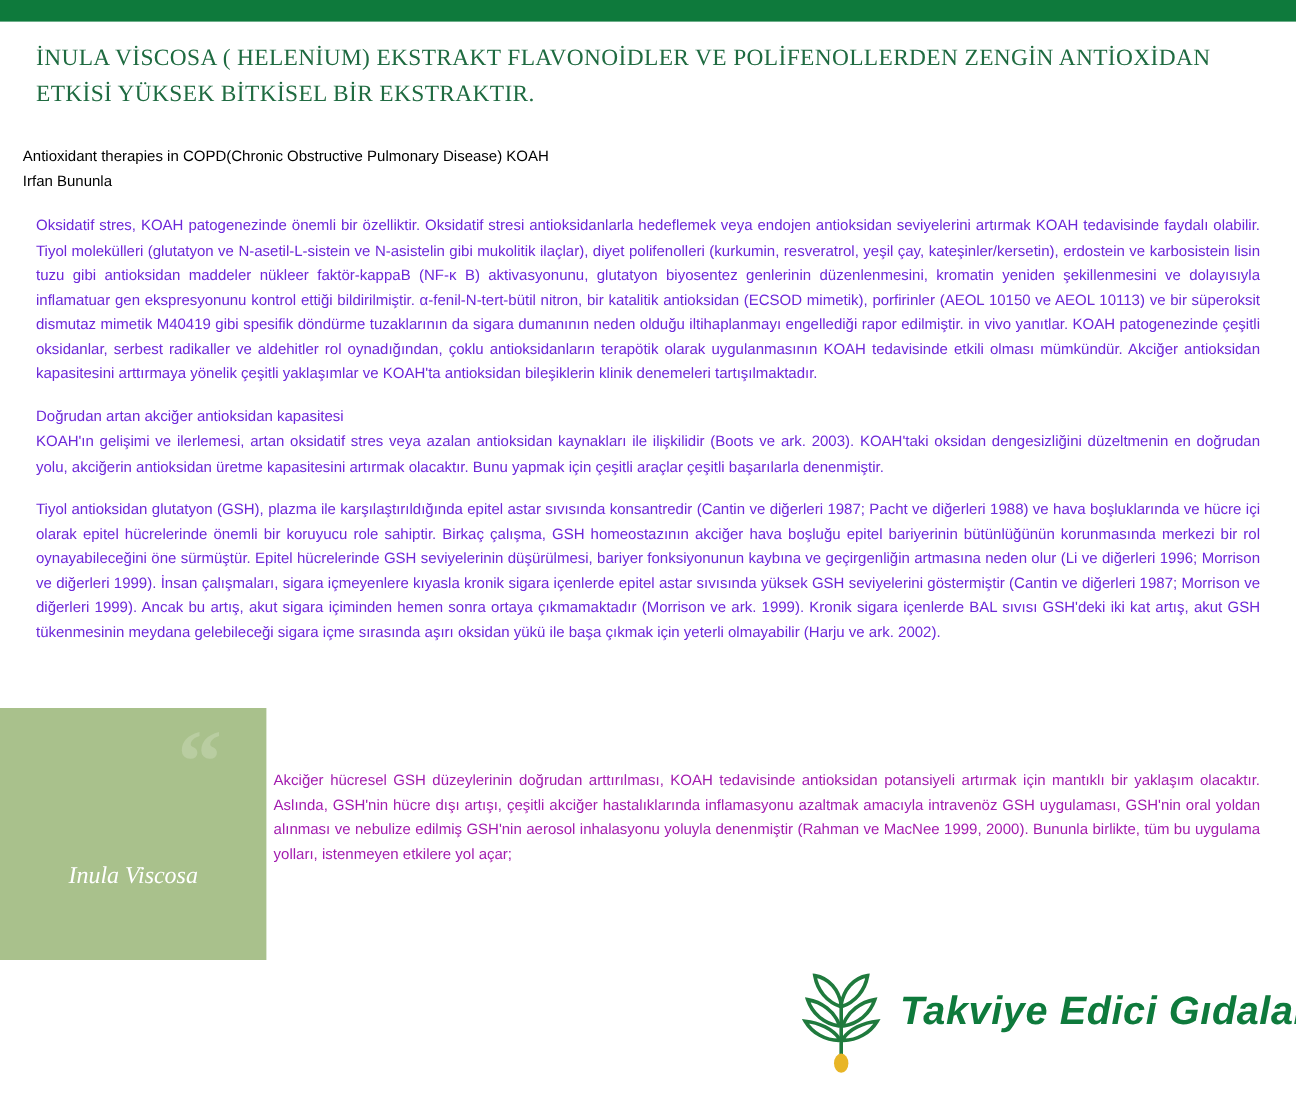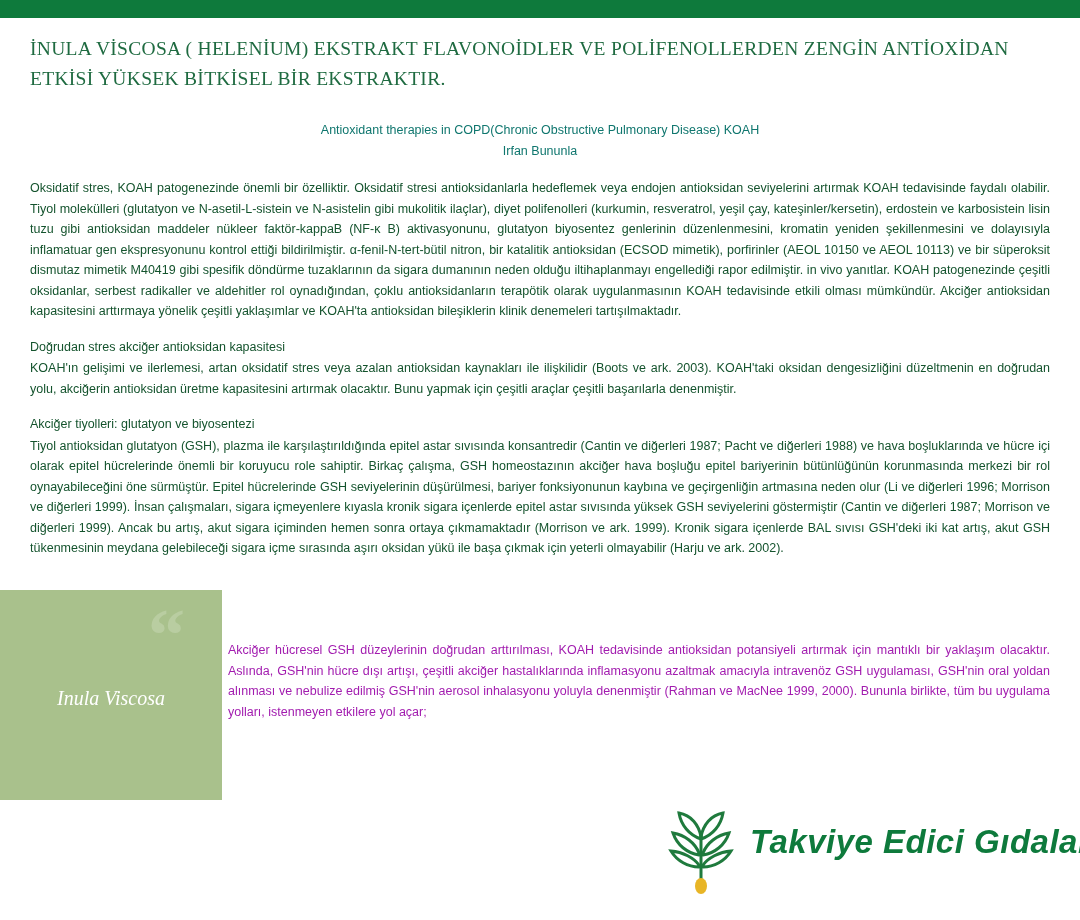--- a/index.html
+++ b/index.html
@@ -34,36 +34,35 @@
     width: 1020px;
     font-family: "Liberation Serif", serif;
     font-size: 19.5px;
     line-height: 30px;
     letter-spacing: 0.3px;
     color: #1f6b41;
     font-weight: normal;
   }
   .meta {
     position: absolute;
-    left: 30px;
+    left: 19px;
     top: 120px;
     width: 1020px;
     font-size: 12.5px;
     line-height: 21px;
-    color: #0f766e;
-    text-align: center;
+    color: #000000;
   }
   .body-col {
     position: absolute;
     left: 30px;
     top: 178px;
     width: 1020px;
     font-size: 12.5px;
     line-height: 20.5px;
-    color: #14532d;
+    color: #6d28d9;
     text-align: justify;
   }
   .body-col p {
     margin: 0 0 15px 0;
     text-align: justify;
   }
   .body-col p.sub {
     text-align: left;
     margin-bottom: 1px;
   }
@@ -85,21 +84,21 @@
     font-family: "Liberation Serif", serif;
     font-size: 74px;
     line-height: 74px;
     color: #b9cda1;
     font-weight: bold;
     letter-spacing: -2px;
   }
   .quote-text {
     position: absolute;
     left: 0;
-    top: 681px;
+    top: 713px;
     width: 222px;
     text-align: center;
     font-family: "Liberation Serif", serif;
     font-style: italic;
     font-size: 20px;
     line-height: 34px;
     color: #ffffff;
   }
   .last-para {
     position: absolute;
@@ -147,23 +146,22 @@
 
   <div class="title">İNULA VİSCOSA ( HELENİUM) EKSTRAKT FLAVONOİDLER VE POLİFENOLLERDEN ZENGİN ANTİOXİDAN ETKİSİ YÜKSEK BİTKİSEL BİR EKSTRAKTIR.</div>
 
   <div class="meta">
     <div>Antioxidant therapies in COPD(Chronic Obstructive Pulmonary Disease) KOAH</div>
     <div>Irfan Bununla</div>
   </div>
 
   <div class="body-col">
     <p>Oksidatif stres, KOAH patogenezinde önemli bir özelliktir. Oksidatif stresi antioksidanlarla hedeflemek veya endojen antioksidan seviyelerini artırmak KOAH tedavisinde faydalı olabilir. Tiyol molekülleri (glutatyon ve N-asetil-L-sistein ve N-asistelin gibi mukolitik ilaçlar), diyet polifenolleri (kurkumin, resveratrol, yeşil çay, kateşinler/kersetin), erdostein ve karbosistein lisin tuzu gibi antioksidan maddeler nükleer faktör-kappaB (NF-κ B) aktivasyonunu, glutatyon biyosentez genlerinin düzenlenmesini, kromatin yeniden şekillenmesini ve dolayısıyla inflamatuar gen ekspresyonunu kontrol ettiği bildirilmiştir. α-fenil-N-tert-bütil nitron, bir katalitik antioksidan (ECSOD mimetik), porfirinler (AEOL 10150 ve AEOL 10113) ve bir süperoksit dismutaz mimetik M40419 gibi spesifik döndürme tuzaklarının da sigara dumanının neden olduğu iltihaplanmayı engellediği rapor edilmiştir. in vivo yanıtlar. KOAH patogenezinde çeşitli oksidanlar, serbest radikaller ve aldehitler rol oynadığından, çoklu antioksidanların terapötik olarak uygulanmasının KOAH tedavisinde etkili olması mümkündür. Akciğer antioksidan kapasitesini arttırmaya yönelik çeşitli yaklaşımlar ve KOAH'ta antioksidan bileşiklerin klinik denemeleri tartışılmaktadır.</p>
-    <p class="sub">Doğrudan stres akciğer antioksidan kapasitesi</p>
+    <p class="sub">Doğrudan artan akciğer antioksidan kapasitesi</p>
     <p class="tight">KOAH'ın gelişimi ve ilerlemesi, artan oksidatif stres veya azalan antioksidan kaynakları ile ilişkilidir (Boots ve ark. 2003). KOAH'taki oksidan dengesizliğini düzeltmenin en doğrudan yolu, akciğerin antioksidan üretme kapasitesini artırmak olacaktır. Bunu yapmak için çeşitli araçlar çeşitli başarılarla denenmiştir.</p>
-    <p class="sub">Akciğer tiyolleri: glutatyon ve biyosentezi</p>
     <p class="tight">Tiyol antioksidan glutatyon (GSH), plazma ile karşılaştırıldığında epitel astar sıvısında konsantredir (Cantin ve diğerleri 1987; Pacht ve diğerleri 1988) ve hava boşluklarında ve hücre içi olarak epitel hücrelerinde önemli bir koruyucu role sahiptir. Birkaç çalışma, GSH homeostazının akciğer hava boşluğu epitel bariyerinin bütünlüğünün korunmasında merkezi bir rol oynayabileceğini öne sürmüştür. Epitel hücrelerinde GSH seviyelerinin düşürülmesi, bariyer fonksiyonunun kaybına ve geçirgenliğin artmasına neden olur (Li ve diğerleri 1996; Morrison ve diğerleri 1999). İnsan çalışmaları, sigara içmeyenlere kıyasla kronik sigara içenlerde epitel astar sıvısında yüksek GSH seviyelerini göstermiştir (Cantin ve diğerleri 1987; Morrison ve diğerleri 1999). Ancak bu artış, akut sigara içiminden hemen sonra ortaya çıkmamaktadır (Morrison ve ark. 1999). Kronik sigara içenlerde BAL sıvısı GSH'deki iki kat artış, akut GSH tükenmesinin meydana gelebileceği sigara içme sırasında aşırı oksidan yükü ile başa çıkmak için yeterli olmayabilir (Harju ve ark. 2002).</p>
   </div>
 
   <div class="quote-card"></div>
   <div class="quote-mark">“</div>
   <div class="quote-text">
     <div>Inula Viscosa</div>
   </div>
 
   <div class="last-para">Akciğer hücresel GSH düzeylerinin doğrudan arttırılması, KOAH tedavisinde antioksidan potansiyeli artırmak için mantıklı bir yaklaşım olacaktır. Aslında, GSH'nin hücre dışı artışı, çeşitli akciğer hastalıklarında inflamasyonu azaltmak amacıyla intravenöz GSH uygulaması, GSH'nin oral yoldan alınması ve nebulize edilmiş GSH'nin aerosol inhalasyonu yoluyla denenmiştir (Rahman ve MacNee 1999, 2000). Bununla birlikte, tüm bu uygulama yolları, istenmeyen etkilere yol açar;</div>

